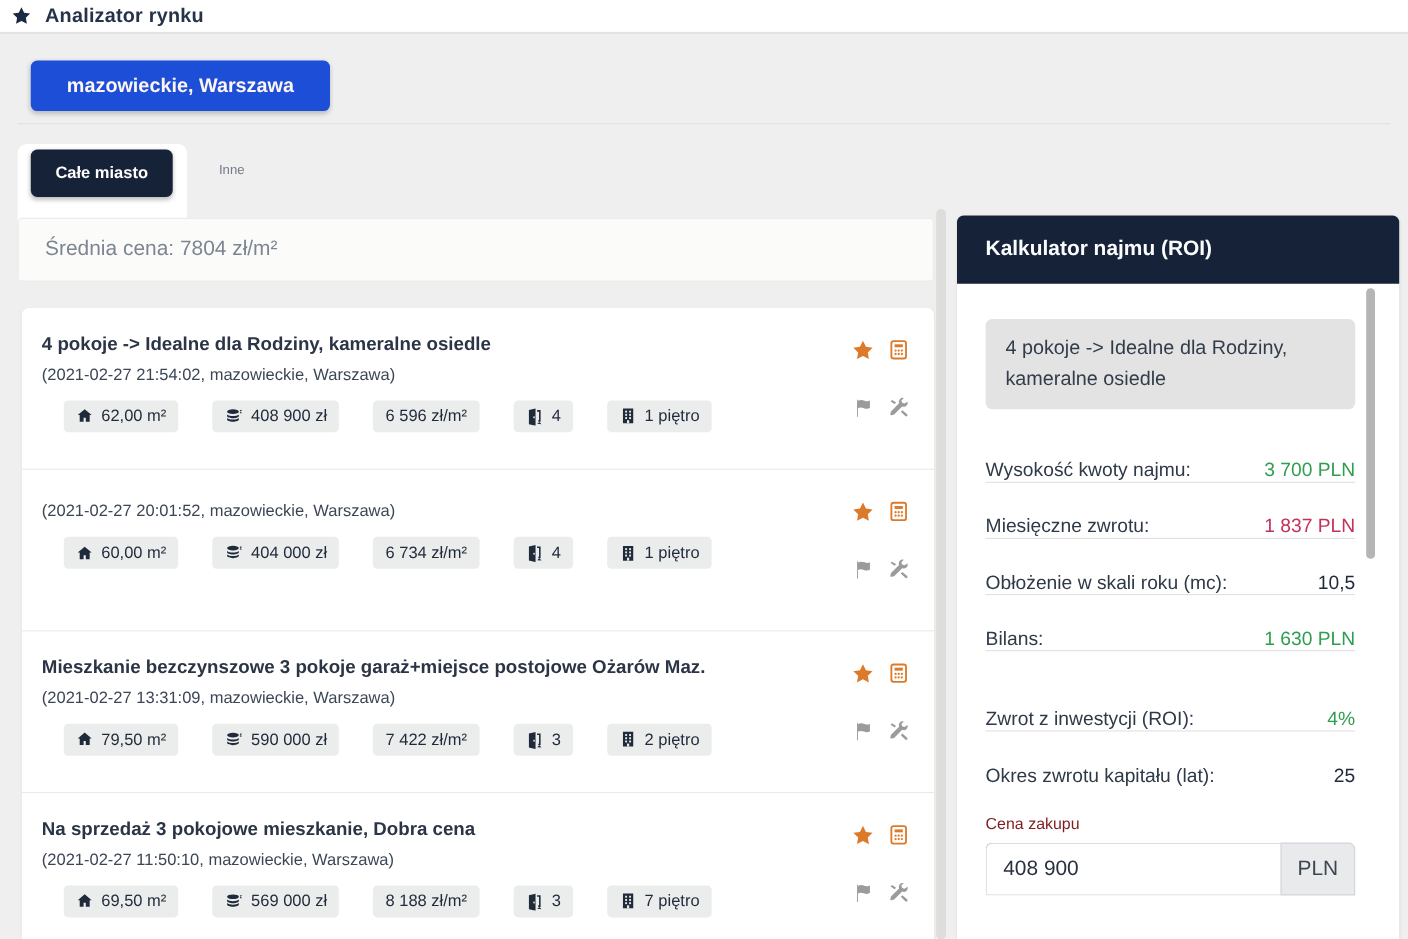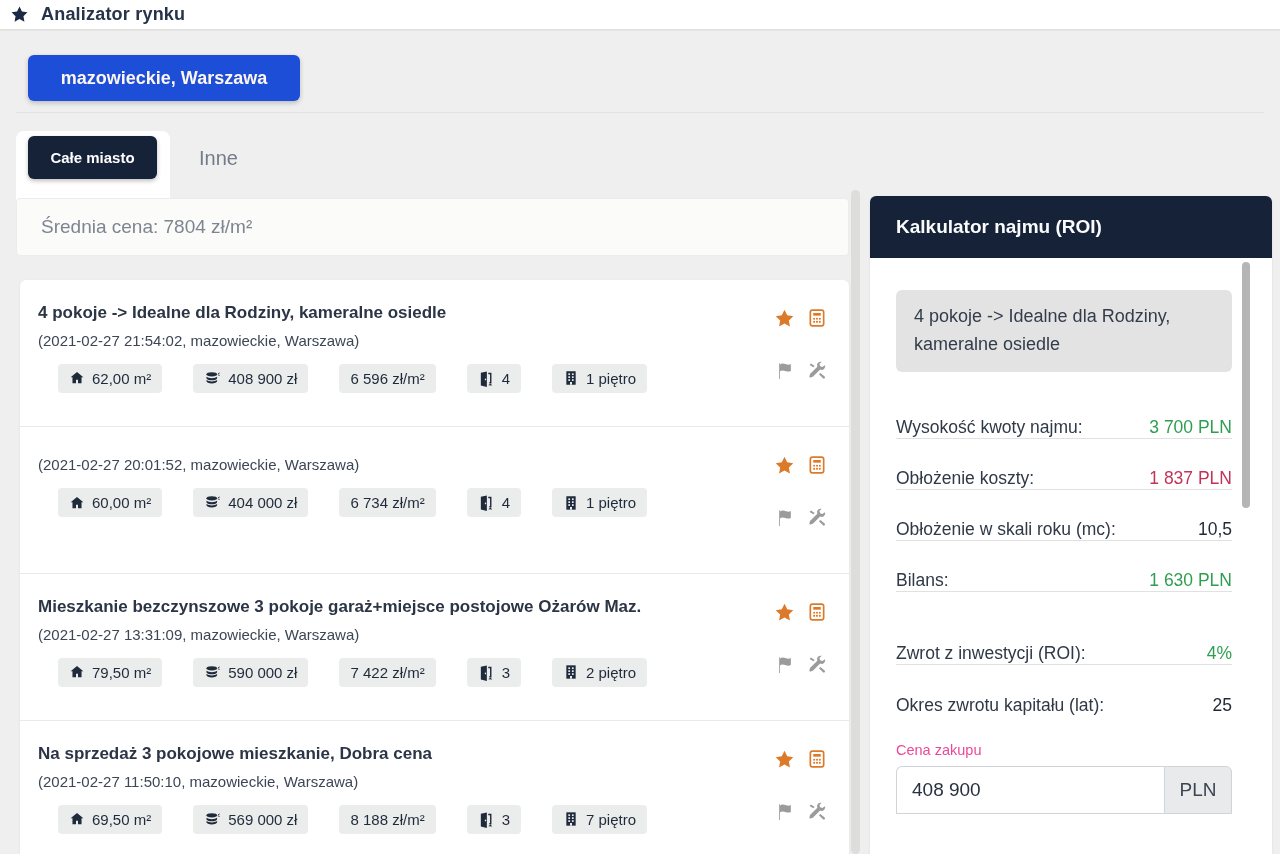--- a/index.html
+++ b/index.html
@@ -13,21 +13,21 @@
   .navbar .brand-title { font-size:18px; font-weight:600; color:#273349; letter-spacing:.2px; }
 
   
   .loc-btn { position:absolute; left:28px; top:55px; width:272px; height:46px; background:#1d4ed8; border:none; border-radius:6px; color:#fdf6ee; font-size:18px; font-weight:600; font-family:inherit; box-shadow:0 2px 5px rgba(0,0,0,.22); cursor:pointer; }
 
   .hr-divider { position:absolute; left:16px; top:112px; width:1248px; height:1px; background:#e2e2df; }
 
   
   .tab-bridge { position:absolute; left:16px; top:131px; width:154px; height:70px; background:#ffffff; border-radius:8px 8px 0 0; }
   .tab-active { position:absolute; left:28px; top:136px; width:129px; height:43px; background:#152238; border-radius:6px; color:#ffffff; font-size:15px; font-weight:600; display:flex; align-items:center; justify-content:center; cursor:pointer; box-shadow:0 2px 4px rgba(0,0,0,.25); }
-  .tab-inactive { position:absolute; left:199px; top:147px; font-size:20px; color:#747b88; cursor:pointer; }
+  .tab-inactive { position:absolute; left:199px; top:147px; font-size:12px; color:#747b88; cursor:pointer; }
 
   
   .avg-bar { position:absolute; left:16px; top:198px; width:833px; height:58px; background:#fbfbfa; border:1px solid #ececea; border-radius:4px; display:flex; align-items:center; padding-left:24px; }
   .avg-bar span { font-size:19px; color:#7d8591; }
 
   
   .list-card { position:absolute; left:20px; top:280px; width:829px; height:574px; background:#ffffff; border-radius:6px 6px 0 0; box-shadow:0 1px 3px rgba(0,0,0,.06); overflow:hidden; }
   .listing { position:relative; height:147px; border-bottom:1px solid #e9e9e9; padding:22px 90px 0 18px; }
   .listing:last-child { border-bottom:none; }
   .l-title { font-size:17px; font-weight:700; color:#2b3545; line-height:1.35; white-space:nowrap; }
@@ -53,21 +53,21 @@
   .sel-box { background:#e3e3e3; border-radius:6px; padding:13px 18px; font-size:18px; color:#323c4b; line-height:1.55; cursor:default; }
   .crows { margin-top:16px; }
   .crow { display:flex; align-items:flex-end; justify-content:space-between; height:51px; border-bottom:1px solid #e1e1e1; font-size:17.5px; }
   .crow.last { border-bottom:none; }
   .crow .lbl { color:#2f3947; }
   .crow .val { color:#1f2937; font-weight:400; }
   .crow .val[data-variant="green"] { color:#2f9e50; }
   .crow .val[data-variant="red"] { color:#c2335a; }
   .crow-gap { height:22px; }
 
-  .input-label { margin-top:26px; font-size:14.5px; color:#ec4899; }
+  .input-label { margin-top:26px; font-size:14.5px; color:#7f1d1d; }
   .input-group { display:flex; margin-top:8px; height:48px; }
   .input-group input { flex:1; min-width:0; border:1px solid #d0d4d9; border-right:none; border-radius:6px 0 0 0; font-size:19px; color:#28313f; padding-left:15px; font-family:inherit; outline:none; background:#fff; }
   .input-addon { width:68px; background:#e9eaeb; border:1px solid #d0d4d9; border-radius:0 6px 0 0; display:flex; align-items:center; justify-content:center; font-size:19px; color:#3c4552; }
 
   .panel-scroll-thumb { position:absolute; left:1242px; top:262px; width:8px; height:246px; background:#b5b5b5; border-radius:4px; }
 </style>
 </head>
 <body>
 
 <div class="stage">
@@ -439,21 +439,21 @@
       <span>Kalkulator najmu (ROI)</span>
     </div>
     <div class="panel-body">
       <div class="sel-box">4 pokoje -&gt; Idealne dla Rodziny, kameralne osiedle</div>
       <div class="crows">
         <div class="crow">
           <span class="lbl">Wysokość kwoty najmu:</span>
           <span class="val" data-variant="green">3 700 PLN</span>
         </div>
         <div class="crow">
-          <span class="lbl">Obłożenie koszty:</span>
+          <span class="lbl">Miesięczne zwrotu:</span>
           <span class="val" data-variant="red">1 837 PLN</span>
         </div>
         <div class="crow">
           <span class="lbl">Obłożenie w skali roku (mc):</span>
           <span class="val" data-variant="plain">10,5</span>
         </div>
         <div class="crow">
           <span class="lbl">Bilans:</span>
           <span class="val" data-variant="green">1 630 PLN</span>
         </div>

